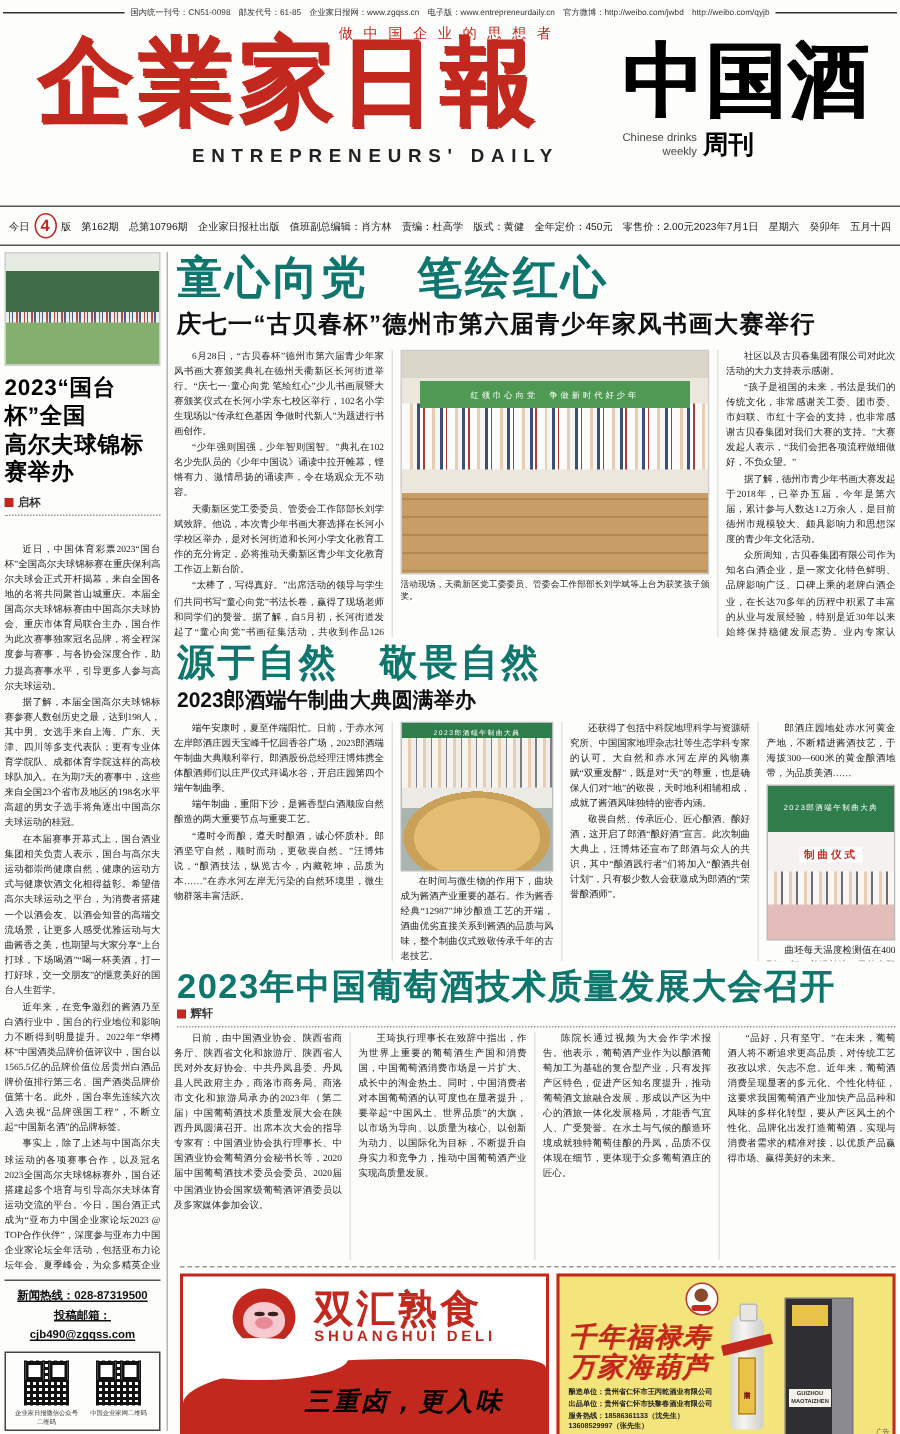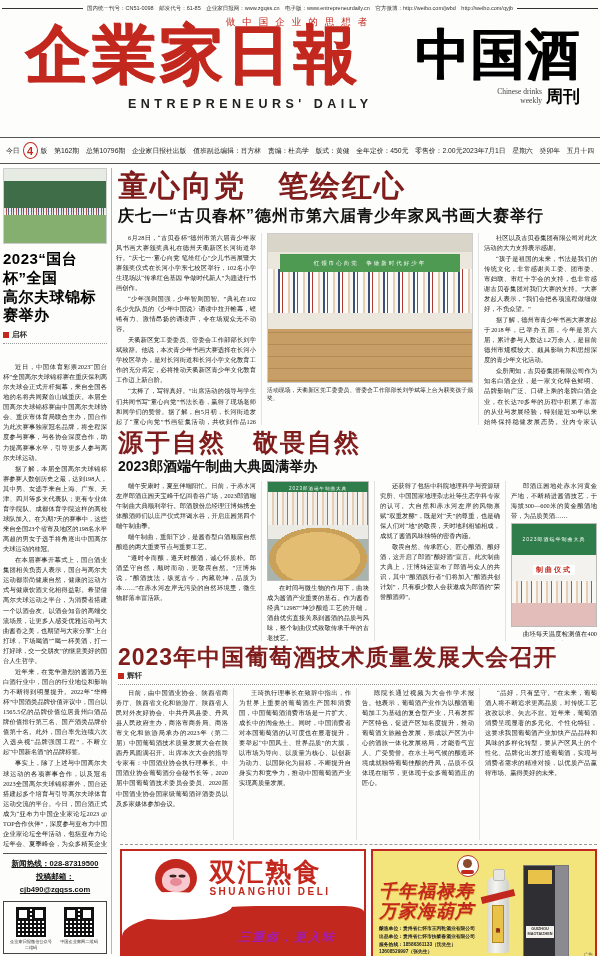--- a/index.html
+++ b/index.html
@@ -20,21 +20,21 @@
   .logo-cn {
     position:absolute; left:25px; top:-6px;
     font-family:"Liberation Serif", serif; font-weight:900;
     font-size:64px; line-height:1; color:#c3281e; letter-spacing:3px;
     text-shadow:1px 1px 0 #c3281e;
   }
   .logo-en { position:absolute; left:128px; top:68px; font-size:12.5px; letter-spacing:4.5px; color:#222; font-weight:600; }
   .mast-right { position:absolute; right:20px; top:-2px; text-align:right; }
   .section-title { font-size:54px; line-height:1; font-weight:900; color:#000; letter-spacing:1px;
                    font-family:"Liberation Sans", sans-serif; text-shadow:1.2px 0 #000; }
-  .mast-sub { display:flex; justify-content:flex-end; align-items:center; gap:4px; margin-top:4px;font-family:Liberation Serif, serif; }
+  .mast-sub { display:flex; align-items:center; gap:4px; margin-top:4px; }
   .sect-en { font-size:7.5px; color:#444; text-align:right; line-height:1.15; }
   .weekly { font-size:17px; font-weight:900; color:#000; }
   
   .infobar {
     margin-top:8px; border-top:1px solid #555; border-bottom:1px solid #555;
     display:flex; align-items:center; justify-content:space-between;
     padding:4px 6px; font-size:6.8px; color:#222;
   }
   .infobar-left { display:flex; align-items:center; gap:3px; }
   .page-badge {
@@ -69,21 +69,21 @@
   .qrcell { text-align:center; width:44px; }
   .qr { width:30px; height:30px; margin:0 auto; position:relative; background:
       repeating-linear-gradient(0deg,#111 0 2px,transparent 2px 4px),
       repeating-linear-gradient(90deg,#111 0 2px,#fff 2px 4px); }
   .qr::before { content:""; position:absolute; left:1px; top:1px; width:8px; height:8px;
       background:#fff; border:2px solid #111; }
   .qr::after { content:""; position:absolute; right:1px; top:1px; width:8px; height:8px;
       background:#fff; border:2px solid #111; }
   .qr-cap { font-size:4.2px; color:#333; margin-top:2px; line-height:1.3; }
   
-  .headline { font-weight:900; color:#7f1d1d; letter-spacing:2px; line-height:1.05;
+  .headline { font-weight:900; color:#0f766e; letter-spacing:2px; line-height:1.05;
     font-family:"Liberation Sans", sans-serif; }
   .h-a1 { font-size:30px; margin:2px 0 4px 2px; }
   .sub-a1 { font-size:16px; font-weight:700; letter-spacing:1px; margin:0 0 6px 2px; color:#111; }
   .h-a2 { font-size:25px; margin:4px 0 3px 2px; }
   .sub-a2 { font-size:14px; font-weight:700; margin:0 0 5px 2px; color:#111; }
   .h-a3 { font-size:23px; letter-spacing:1px; margin:4px 0 2px 2px; }
   .cols { display:flex; gap:5px; overflow:hidden; }
   .cols > * + * { border-left:1px solid #e2e2e2; padding-left:5px; }
   .col { overflow:hidden; min-width:0; }
   
@@ -141,21 +141,21 @@
     background:#f7c9cf; border-radius:50% 50% 45% 45%; }
   .pig::after { content:""; position:absolute; left:15px; top:19px; width:12px; height:8px;
     background:#e98a98; border-radius:50%;
     box-shadow:-3px -6px 0 -2.5px #3a2020, 6px -6px 0 -2.5px #3a2020; }
   .ad1-title-cn { font-size:26px; font-weight:900; color:#c3281e; letter-spacing:2px; line-height:1.05; }
   .ad1-title-en { font-size:10px; font-weight:bold; color:#c3281e; letter-spacing:2.5px; }
   .ad1-wave { position:absolute; left:0; right:0; bottom:0; height:52px; background:#c3281e;
     border-top-left-radius:60% 30px; border-top-right-radius:8% 6px; }
   .ad1-wave::before { content:""; position:absolute; left:-10px; top:-14px; width:120px; height:28px;
     background:#fff; border-radius:50%; }
-  .ad1-slogan { position:absolute; right:28px; bottom:12px; color:#a21caf; font-size:12px;
+  .ad1-slogan { position:absolute; right:28px; bottom:12px; color:#000000; font-size:17px;
     font-weight:900; font-style:italic; letter-spacing:2px;margin-left:14px; }
   .ad2 { flex:1; background:#f4e47c; padding:4px 4px 2px 6px; }
   .ad2-seal { position:absolute; left:84px; top:4px; width:22px; height:22px; border:1.5px solid #b03a2e;
     border-radius:50%; background:#fff; }
   .ad2-seal::before { content:""; position:absolute; left:5px; top:3px; width:9px; height:9px;
     background:#8a4b2c; border-radius:50%; }
   .ad2-seal::after { content:""; position:absolute; left:3px; bottom:2px; width:13px; height:4px;
     background:#c3281e; border-radius:2px; }
   .ad2-big { margin-top:26px; font-size:18px; font-weight:900; color:#c3281e; line-height:1.12;
     letter-spacing:1px; text-shadow:.6px .6px 0 #e2a23c; font-style:italic; }

